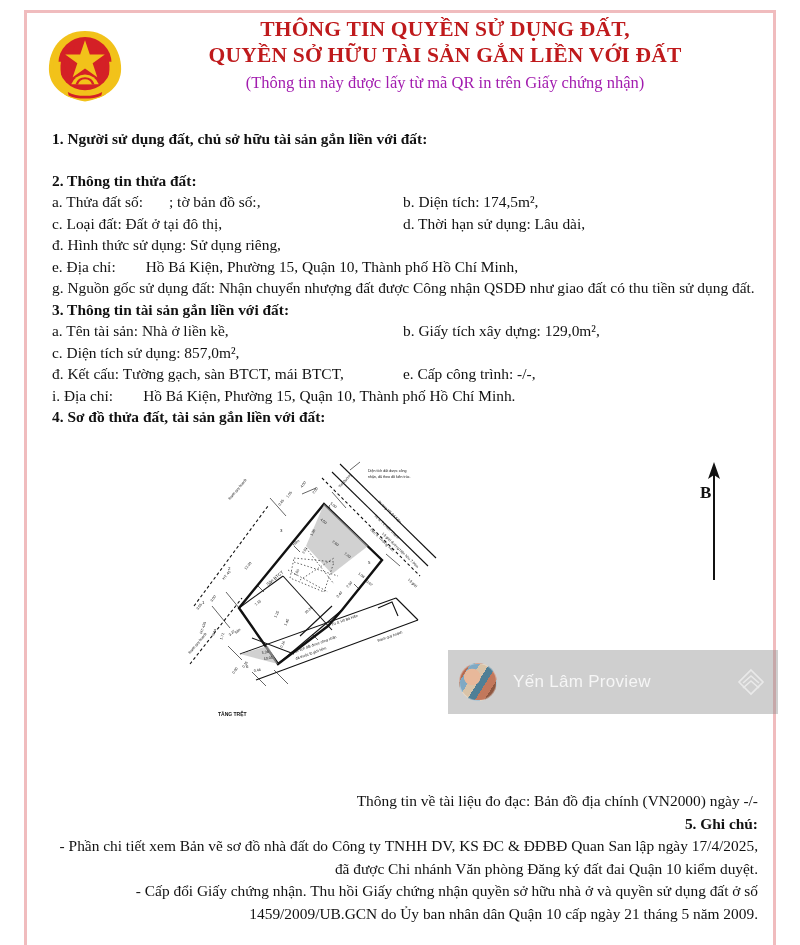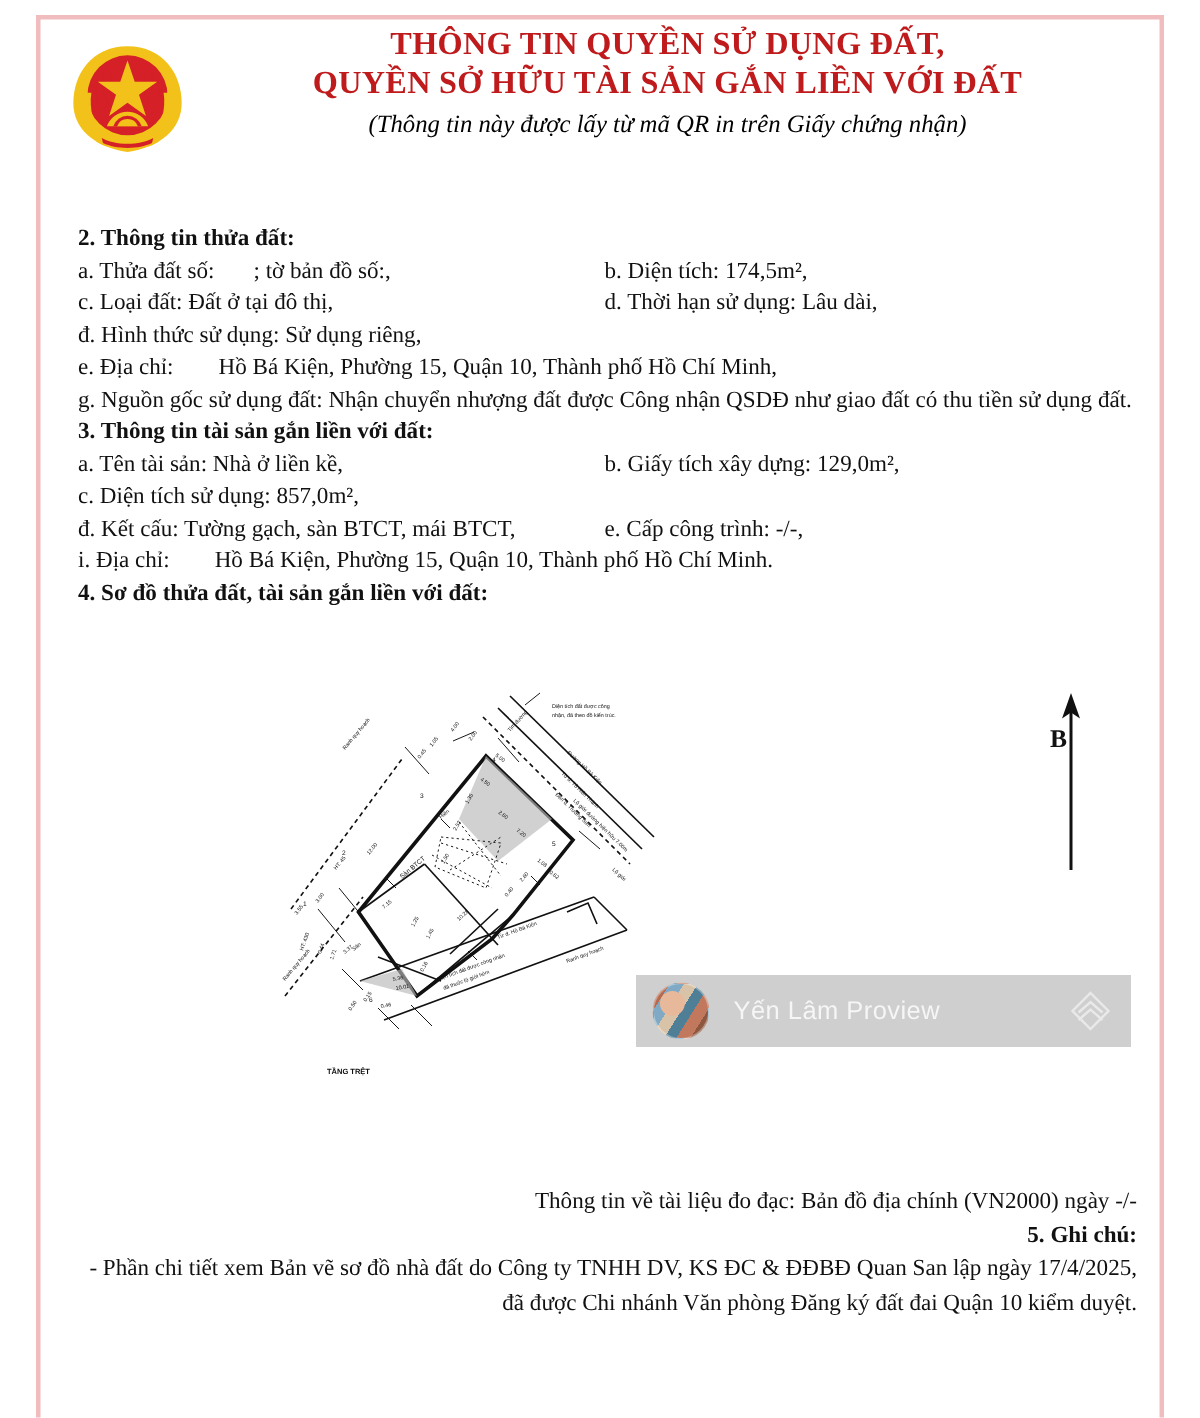--- a/index.html
+++ b/index.html
@@ -39,22 +39,21 @@
   .title-line{
     color:#bf1a1c;
     font-weight:bold;
     font-size:21.5px;
     letter-spacing:.2px;
     line-height:26px;
     white-space:nowrap;
     font-family:"Liberation Serif","DejaVu Serif",serif;
   }
   .subtitle{
-    color:#000000;
-    font-style:italic;
+    color:#a21caf;
     font-size:16.5px;
     line-height:22px;
     margin-top:4px;
     white-space:nowrap;
   }
 
   
   .content{
     position:absolute;
     left:52px; top:128px; width:710px;
@@ -101,22 +100,22 @@
     position:absolute;
     left:700px; top:483px;
     font-weight:bold;
     font-size:17px;
     font-family:"Liberation Serif",serif;
   }
 
   
   .watermark{
     position:absolute;
-    left:424px; top:650px;
-    width:330px; height:48px;
+    left:448px; top:650px;
+    width:330px; height:64px;
     background:rgba(140,140,140,0.42);
     display:flex;align-items:center;
     overflow:hidden;
   }
   .wm-avatar{
     width:38px;height:38px;border-radius:50%;
     margin-left:11px;flex:0 0 auto;
     background:
       radial-gradient(circle at 34% 36%, #e8b89a 0 24%, rgba(232,184,154,0) 26%),
       linear-gradient(122deg,#b76a4e 0 18%, #7fa9c4 18% 34%, #d9c3a8 34% 50%, #4f7f96 50% 64%, #c2785c 64% 80%, #8e5740 80% 100%);
@@ -180,20 +179,21 @@
 
     <div class="title-block">
       <div class="title-line">THÔNG TIN QUYỀN SỬ DỤNG ĐẤT,</div>
       <div class="title-line">QUYỀN SỞ HỮU TÀI SẢN GẮN LIỀN VỚI ĐẤT</div>
       <div class="subtitle">(Thông tin này được lấy từ mã QR in trên Giấy chứng nhận)</div>
     </div>
   </div>
 
   <div class="content">
 
+    <div class="sec-head">1. Người sử dụng đất, chủ sở hữu tài sản gắn liền với đất:</div>
     <div class="gap-md"></div>
 
     <div class="sec-head">2. Thông tin thửa đất:</div>
 
     <div class="two-col">
       <span class="col-a"><span>a. Thửa đất số:</span><span class="indent-val"></span><span>; tờ bản đồ số:</span><span class="indent-val">,</span></span>
       <span class="col-b">b. Diện tích: 174,5m²,</span>
     </div>
 
     <div class="two-col">
@@ -390,15 +390,16 @@
         <path d="M7 16 L15 9 L23 16" fill="none" stroke="#ffffff" stroke-width="1.6"></path>
         <path d="M7 21 L15 14 L23 21" fill="none" stroke="#ffffff" stroke-width="1.6"></path>
       </svg>
     </div>
   </div>
 
   <div class="footer">
     <div class="ln">Thông tin về tài liệu đo đạc: Bản đồ địa chính (VN2000) ngày -/-</div>
     <div class="sec-head">5. Ghi chú:</div>
     <div class="ln wrap">- Phần chi tiết xem Bản vẽ sơ đồ nhà đất do Công ty TNHH DV, KS ĐC &amp; ĐĐBĐ Quan San lập ngày 17/4/2025, đã được Chi nhánh Văn phòng Đăng ký đất đai Quận 10 kiểm duyệt.</div>
+    <div class="ln wrap">- Cấp đổi Giấy chứng nhận. Thu hồi Giấy chứng nhận quyền sở hữu nhà ở và quyền sử dụng đất ở số 1459/2009/UB.GCN do Ủy ban nhân dân Quận 10 cấp ngày 21 tháng 5 năm 2009.</div>
   </div>
 
 </div>
 
 </body></html>

